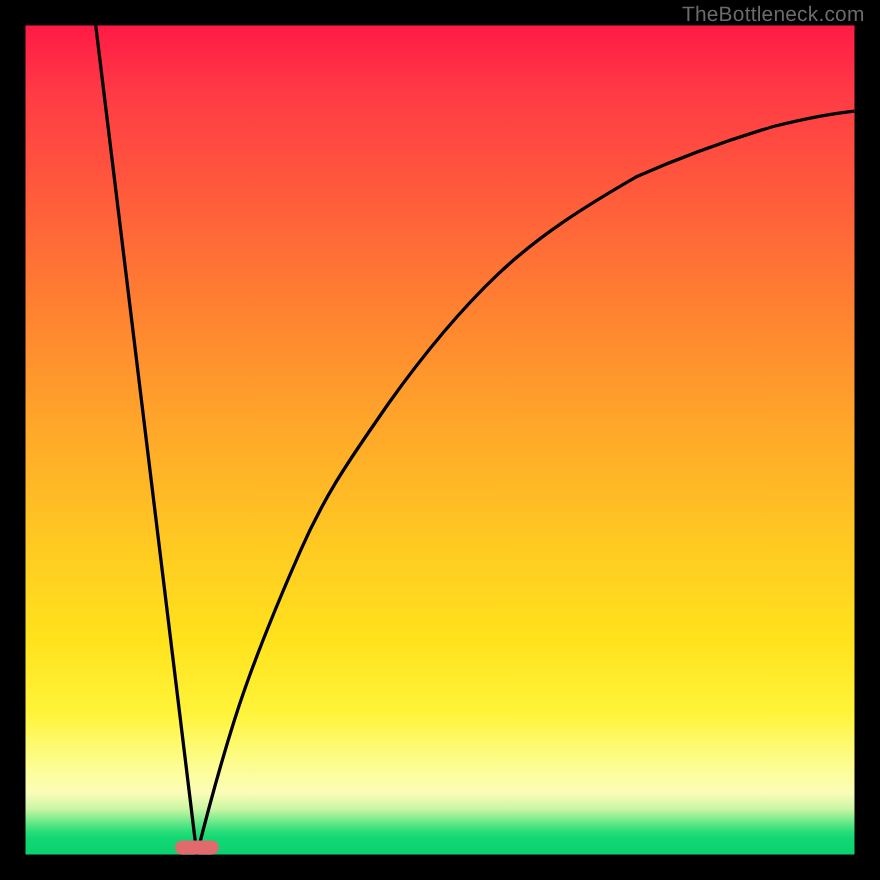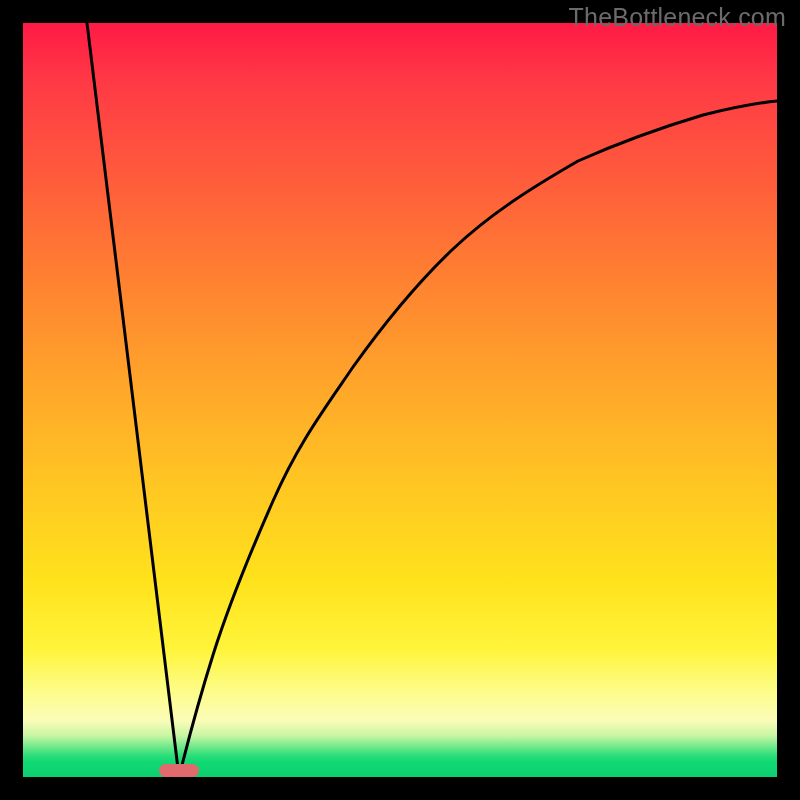--- a/index.html
+++ b/index.html
@@ -56,21 +56,21 @@
     position: absolute;
     width: 40px;
     height: 13px;
     background: #e16a6d;
     border-radius: 7px;
   }
   .watermark {
     position: absolute;
     top: 3px;
     right: 14px;
-    font-size: 25px;
+    font-size: 19px;
     font-weight: 500;
     color: #6b6b6b;
     letter-spacing: 0.2px;
     user-select: none;
   }
 </style>
 </head>
 <body>
 
 <div class="stage">

